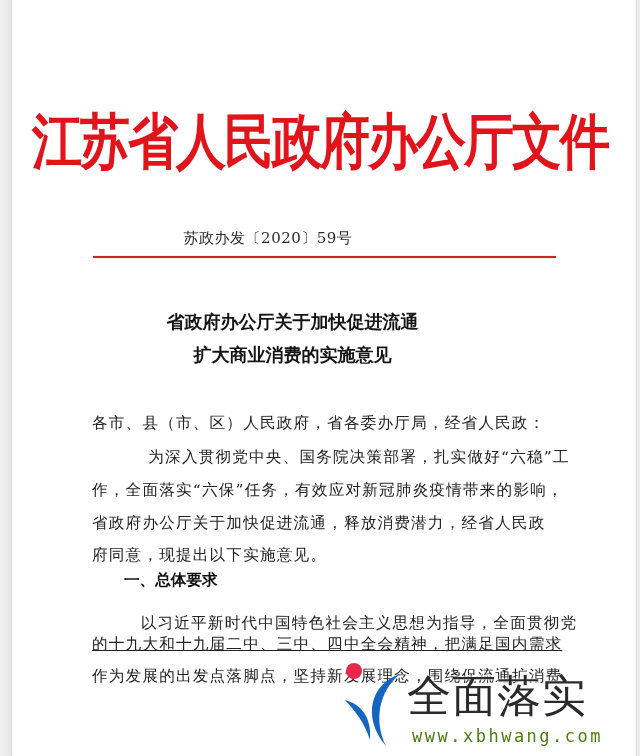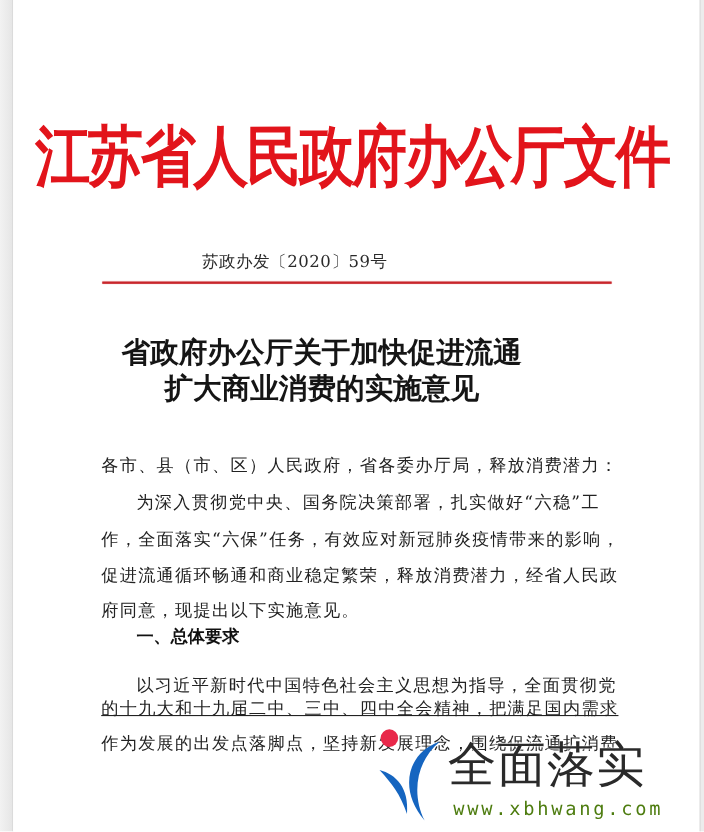--- a/index.html
+++ b/index.html
@@ -64,35 +64,35 @@
       width: 463px; height: 2px;
       background: #c8262b;
       box-shadow: 0 0 1px rgba(200,38,43,0.6);
     }
     .doc-title {
       position: absolute;
       left: 0; top: 305px;
       width: 585px;
       text-align: center;
       font-weight: bold;
-      font-size: 26px;
+      font-size: 18px;
       line-height: 33px;
       color: #151515;
     }
     .body-line {
       position: absolute;
       left: 92px;
       width: 470px;
       font-size: 15.6px;
       line-height: 20px;
       color: #222;
       white-space: nowrap;
       letter-spacing: 1.2px;
     }
-    .indent { left: 124px; }
+    .indent { left: 124px; text-align: center; }
     .section-heading {
       position: absolute;
       left: 124px;
       font-family: Liberation Sans, sans-serif;
       font-weight: bold;
       font-size: 15.6px;
       line-height: 20px;
       color: #111;
       white-space: nowrap;
     }
@@ -138,25 +138,25 @@
 
 <div class="doc-number">苏政办发〔2020〕59号</div>
 
 <div class="red-rule"></div>
 
 <div class="doc-title">
   <div>省政府办公厅关于加快促进流通</div>
   <div>扩大商业消费的实施意见</div>
 </div>
 
-<div class="body-line" style="top:413px;">各市、县（市、区）人民政府，省各委办厅局，释放消费潜力：</div>
+<div class="body-line" style="top:413px;">各市、县（市、区）人民政府，省各委办厅局，经省人民政：</div>
 
 <div class="body-line indent" style="top:447px;">为深入贯彻党中央、国务院决策部署，扎实做好“六稳”工</div>
 <div class="body-line" style="top:480px;">作，全面落实“六保”任务，有效应对新冠肺炎疫情带来的影响，</div>
-<div class="body-line" style="top:513px;">促进流通循环畅通和商业稳定繁荣，释放消费潜力，经省人民政</div>
+<div class="body-line" style="top:513px;">省政府办公厅关于加快促进流通，释放消费潜力，经省人民政</div>
 <div class="body-line" style="top:545px;">府同意，现提出以下实施意见。</div>
 
 <div class="section-heading" style="top:570px;">一、总体要求</div>
 
 <div class="body-line indent" style="top:601px;margin-top:12px;">以习近平新时代中国特色社会主义思想为指导，全面贯彻党</div>
 <div class="body-line" style="top:634px;text-decoration:underline;">的十九大和十九届二中、三中、四中全会精神，把满足国内需求</div>
 <div class="body-line" style="top:666px;">作为发展的出发点落脚点，坚持新发展理念，围绕促流通扩消费</div>
 
 <div class="watermark">
   <svg class="wm-logo" viewBox="0 0 80 90" width="80" height="90">

